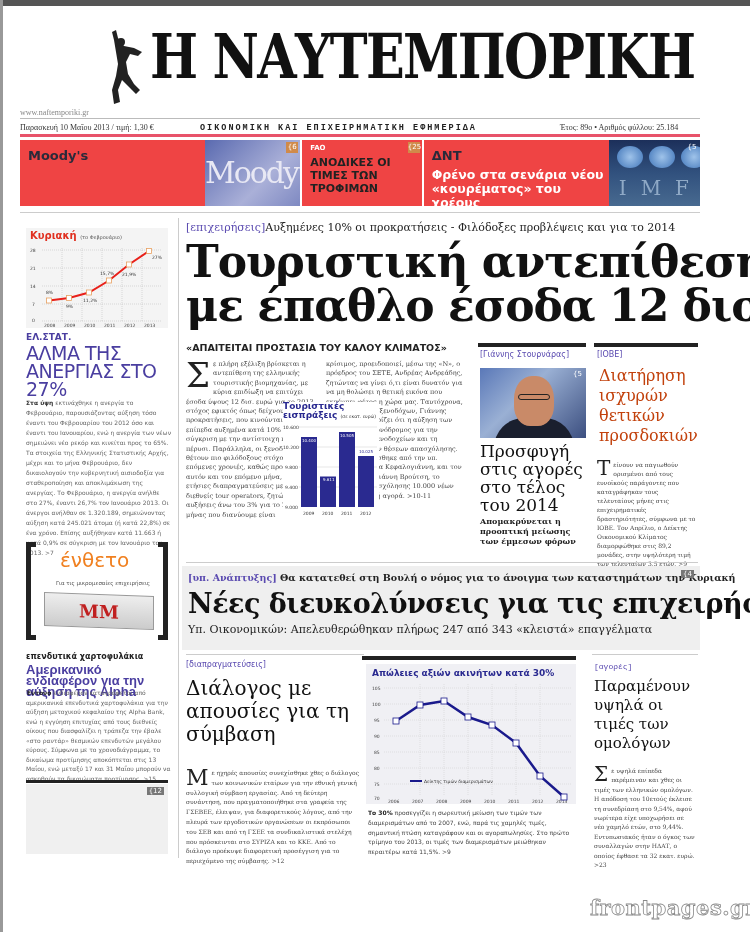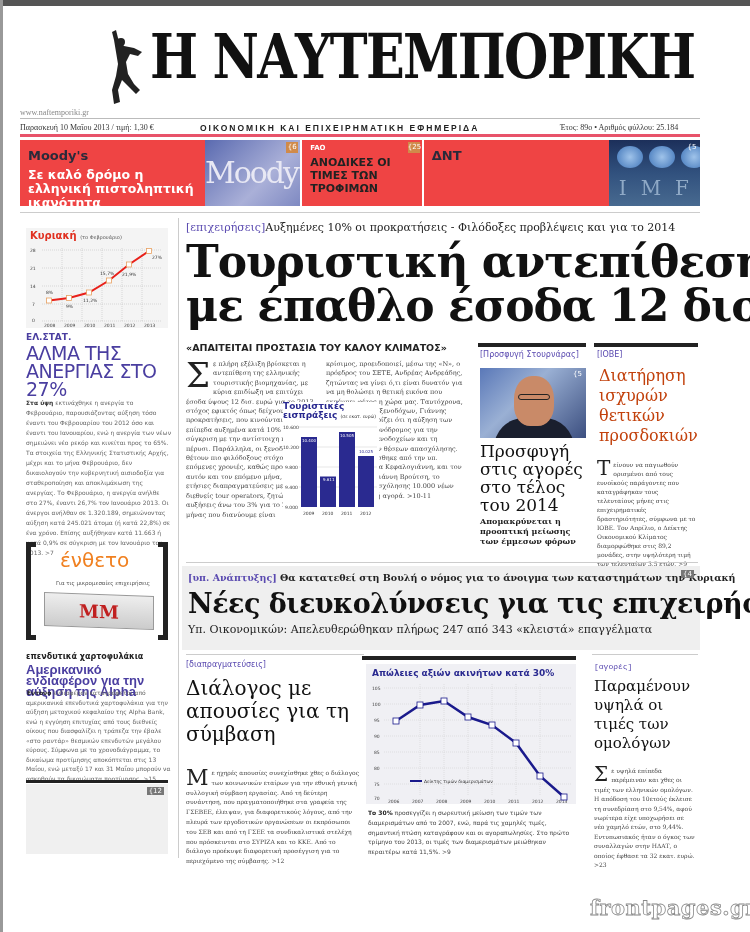--- a/index.html
+++ b/index.html
@@ -5,21 +5,21 @@
 *{box-sizing:border-box;margin:0;padding:0}
 body{width:750px;height:932px;background:#fff;position:relative;overflow:hidden;font-family:"DejaVu Serif",serif;color:#1a1a1a}
 .abs{position:absolute}
 .topbar{left:0;top:0;width:750px;height:6px;background:#555}
 .leftline{left:0;top:0;width:3px;height:932px;background:#999}
 .masthead-title{left:150px;top:22px;width:430px;height:70px;font-family:"DejaVu Serif",serif;font-weight:bold;font-size:62px;letter-spacing:-2px;transform:scaleX(0.82);transform-origin:left top;white-space:nowrap;line-height:70px;color:#111}
 .mercury{left:104px;top:28px;width:44px;height:78px}
 .site-url{left:20px;top:108px;font-size:8px;color:#888;font-family:"Liberation Serif",serif}
 .hr1{left:20px;top:118px;width:680px;height:1px;background:#bbb}
 .date-line{left:20px;top:123px;font-size:8px;color:#333;font-family:"Liberation Serif",serif}
-.subtitle{left:200px;top:123px;font-size:8.5px;letter-spacing:2px;font-weight:bold;font-family:Liberation Sans, sans-serif;color:#222}
+.subtitle{left:200px;top:123px;font-size:8.5px;letter-spacing:2px;font-weight:bold;font-family:Liberation Mono, monospace;color:#222}
 .issue{left:560px;top:123px;font-size:8px;color:#333;font-family:"Liberation Serif",serif}
 .redline{left:20px;top:134px;width:680px;height:3px;background:#e8536a}
 .teasers{left:20px;top:140px;width:680px;height:66px;display:flex;gap:2px}
 .teaser{background:#ef4444;position:relative;overflow:hidden}
 .teaser .h{font-family:"DejaVu Sans",sans-serif;font-weight:bold;color:#2a2a3a;font-size:13px;position:absolute;left:8px;top:8px}
 .teaser .t{font-family:"DejaVu Sans",sans-serif;color:#fff;font-size:12.5px;line-height:14px;position:absolute;left:8px;top:28px;font-weight:bold}
 .teaser .pg{position:absolute;top:2px;width:12px;height:11px;background:#d08a4a;color:#fff;font-size:7px;text-align:center;line-height:11px;font-family:"DejaVu Sans",sans-serif}
 .moodys-img{position:absolute;left:185px;top:0;width:100px;height:66px;background:linear-gradient(135deg,#5a6ab0,#aab0d8 60%,#7b86c0);color:#e8e8f4;font-size:30px;font-family:"DejaVu Serif",serif;line-height:66px;text-align:center;letter-spacing:-2px}
 .imf-img{position:absolute;left:185px;top:0;width:102px;height:66px;background:linear-gradient(180deg,#1c2f5a,#31517e 50%,#486a90);}
 .imf-img .c{position:absolute;top:6px;width:26px;height:22px;border-radius:50%;background:radial-gradient(circle,#9fc3ea,#3f74b8)}
@@ -112,31 +112,31 @@
 <div class="abs site-url">www.naftemporiki.gr</div>
 <div class="abs hr1"></div>
 <div class="abs date-line">Παρασκευή 10 Μαΐου 2013 / τιμή: 1,30 €</div>
 <div class="abs subtitle">ΟΙΚΟΝΟΜΙΚΗ ΚΑΙ ΕΠΙΧΕΙΡΗΜΑΤΙΚΗ ΕΦΗΜΕΡΙΔΑ</div>
 <div class="abs issue">Έτος: 89ο • Αριθμός φύλλου: 25.184</div>
 <div class="abs redline"></div>
 
 <div class="abs teasers">
   <div class="teaser" style="width:286px">
     <div class="h">Moody's</div>
-    <div class="t" style="width:180px">Σε καλό δρόμο η ελληνική πιστοληπτική ικανότητα</div>
     <div class="moodys-img">Moody's</div>
     <div class="pg" style="right:2px">{6</div>
   </div>
   <div class="teaser" style="width:122px">
     <div class="h" style="font-size:7px;color:#fff;top:4px">FAO</div>
     <div class="t" style="color:#222;top:16px;width:96px;font-size:11px;line-height:13px">ΑΝΟΔΙΚΕΣ ΟΙ ΤΙΜΕΣ ΤΩΝ ΤΡΟΦΙΜΩΝ</div>
     <div class="pg" style="right:2px">{25</div>
   </div>
   <div class="teaser" style="width:282px">
     <div class="h">ΔΝΤ</div>
+    <div class="t" style="width:180px">Φρένο στα σενάρια νέου «κουρέματος» του χρέους</div>
     <div class="imf-img">
       <div class="c" style="left:8px"></div>
         <div class="c" style="left:40px"></div>
         <div class="c" style="left:72px"></div>
       <div class="l">IMF</div>
     </div>
     <div class="pg" style="right:2px;background:transparent">{5</div>
   </div>
 </div>
 <div class="abs hr2"></div>
@@ -249,21 +249,21 @@
     <g font-size="4.5" fill="#333">
         <text x="20" y="94">2009</text>
         <text x="39" y="94">2010</text>
         <text x="58" y="94">2011</text>
         <text x="77" y="94">2012</text>
       </g>
   </svg>
 </div>
 
 <div class="abs col-bar stourn-bar"></div>
-<div class="abs stourn-k">[Προσφυγή Στουρνάρας]</div>
+<div class="abs stourn-k">[Γιάννης Στουρνάρας]</div>
 <div class="abs photo">
   <div class="suit"></div>
     <div class="face"></div>
     <div class="glasses"></div>
   <div class="pg">{5</div>
 </div>
 <div class="abs stourn-h" style="width:106px">Προσφυγή στις αγορές στο τέλος του 2014</div>
 <div class="abs stourn-s" style="width:110px">Απομακρύνεται η προοπτική μείωσης των έμμεσων φόρων</div>
 
 <div class="abs col-bar iobe-bar"></div>

